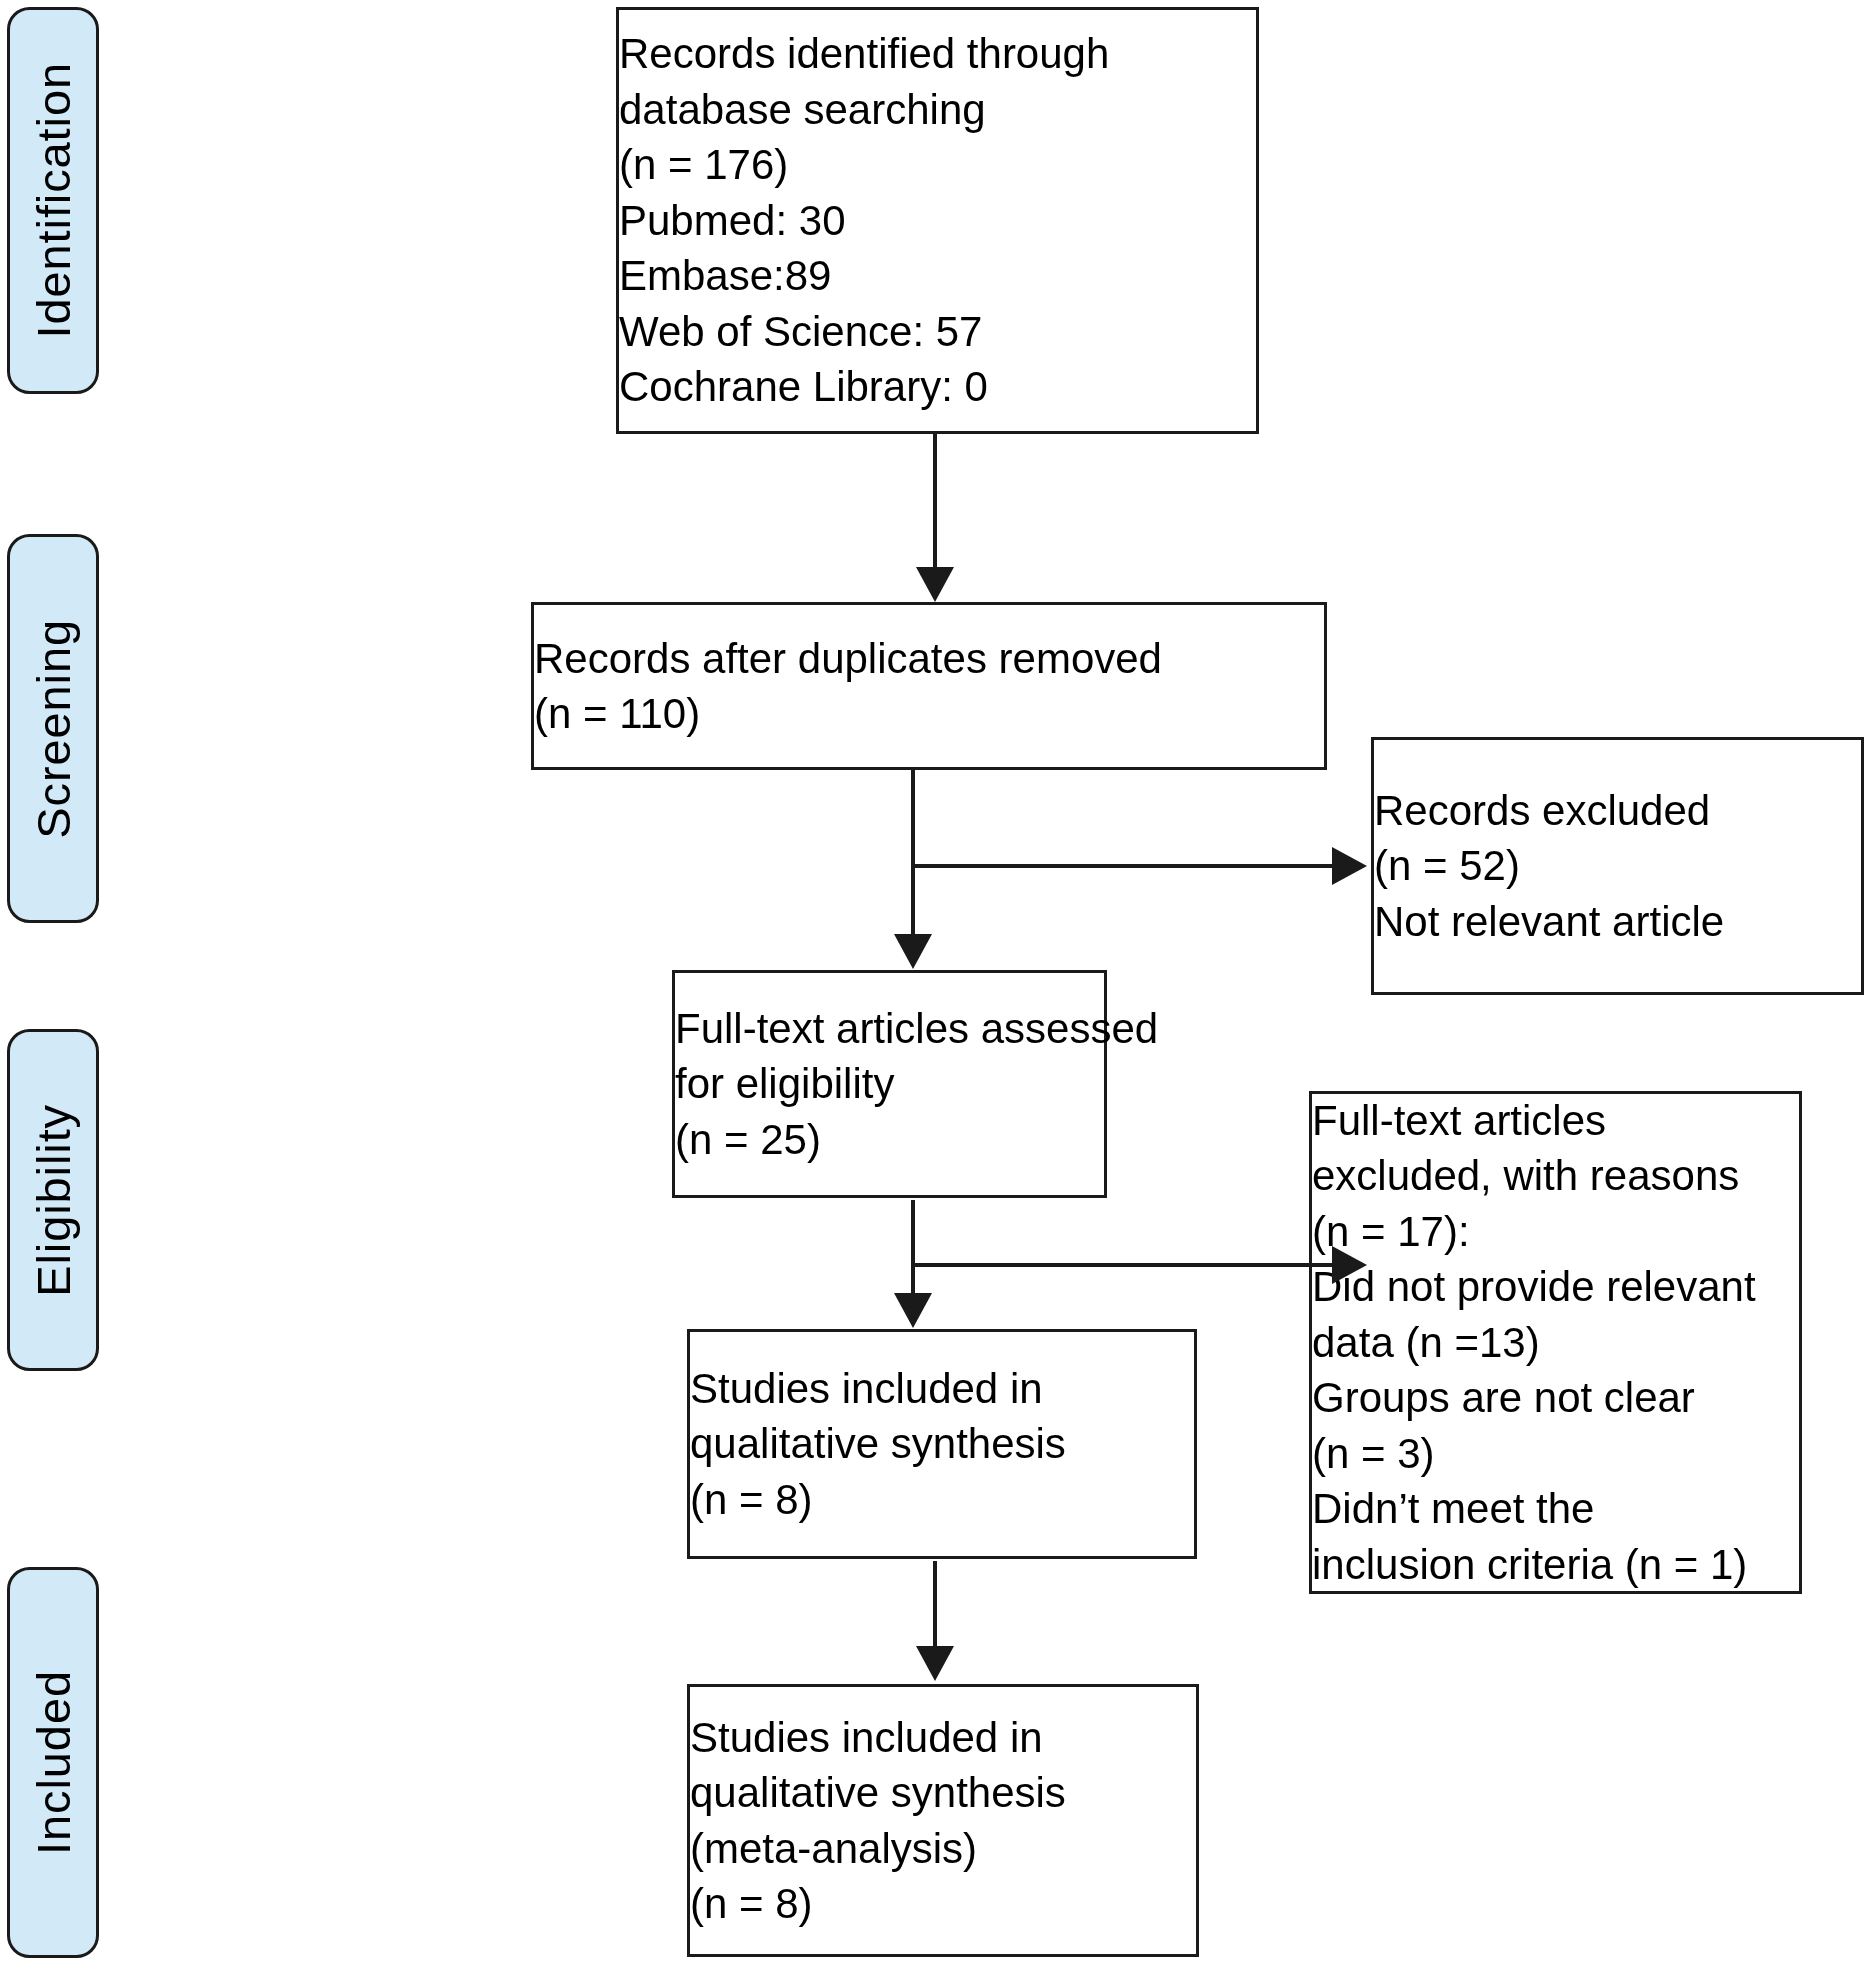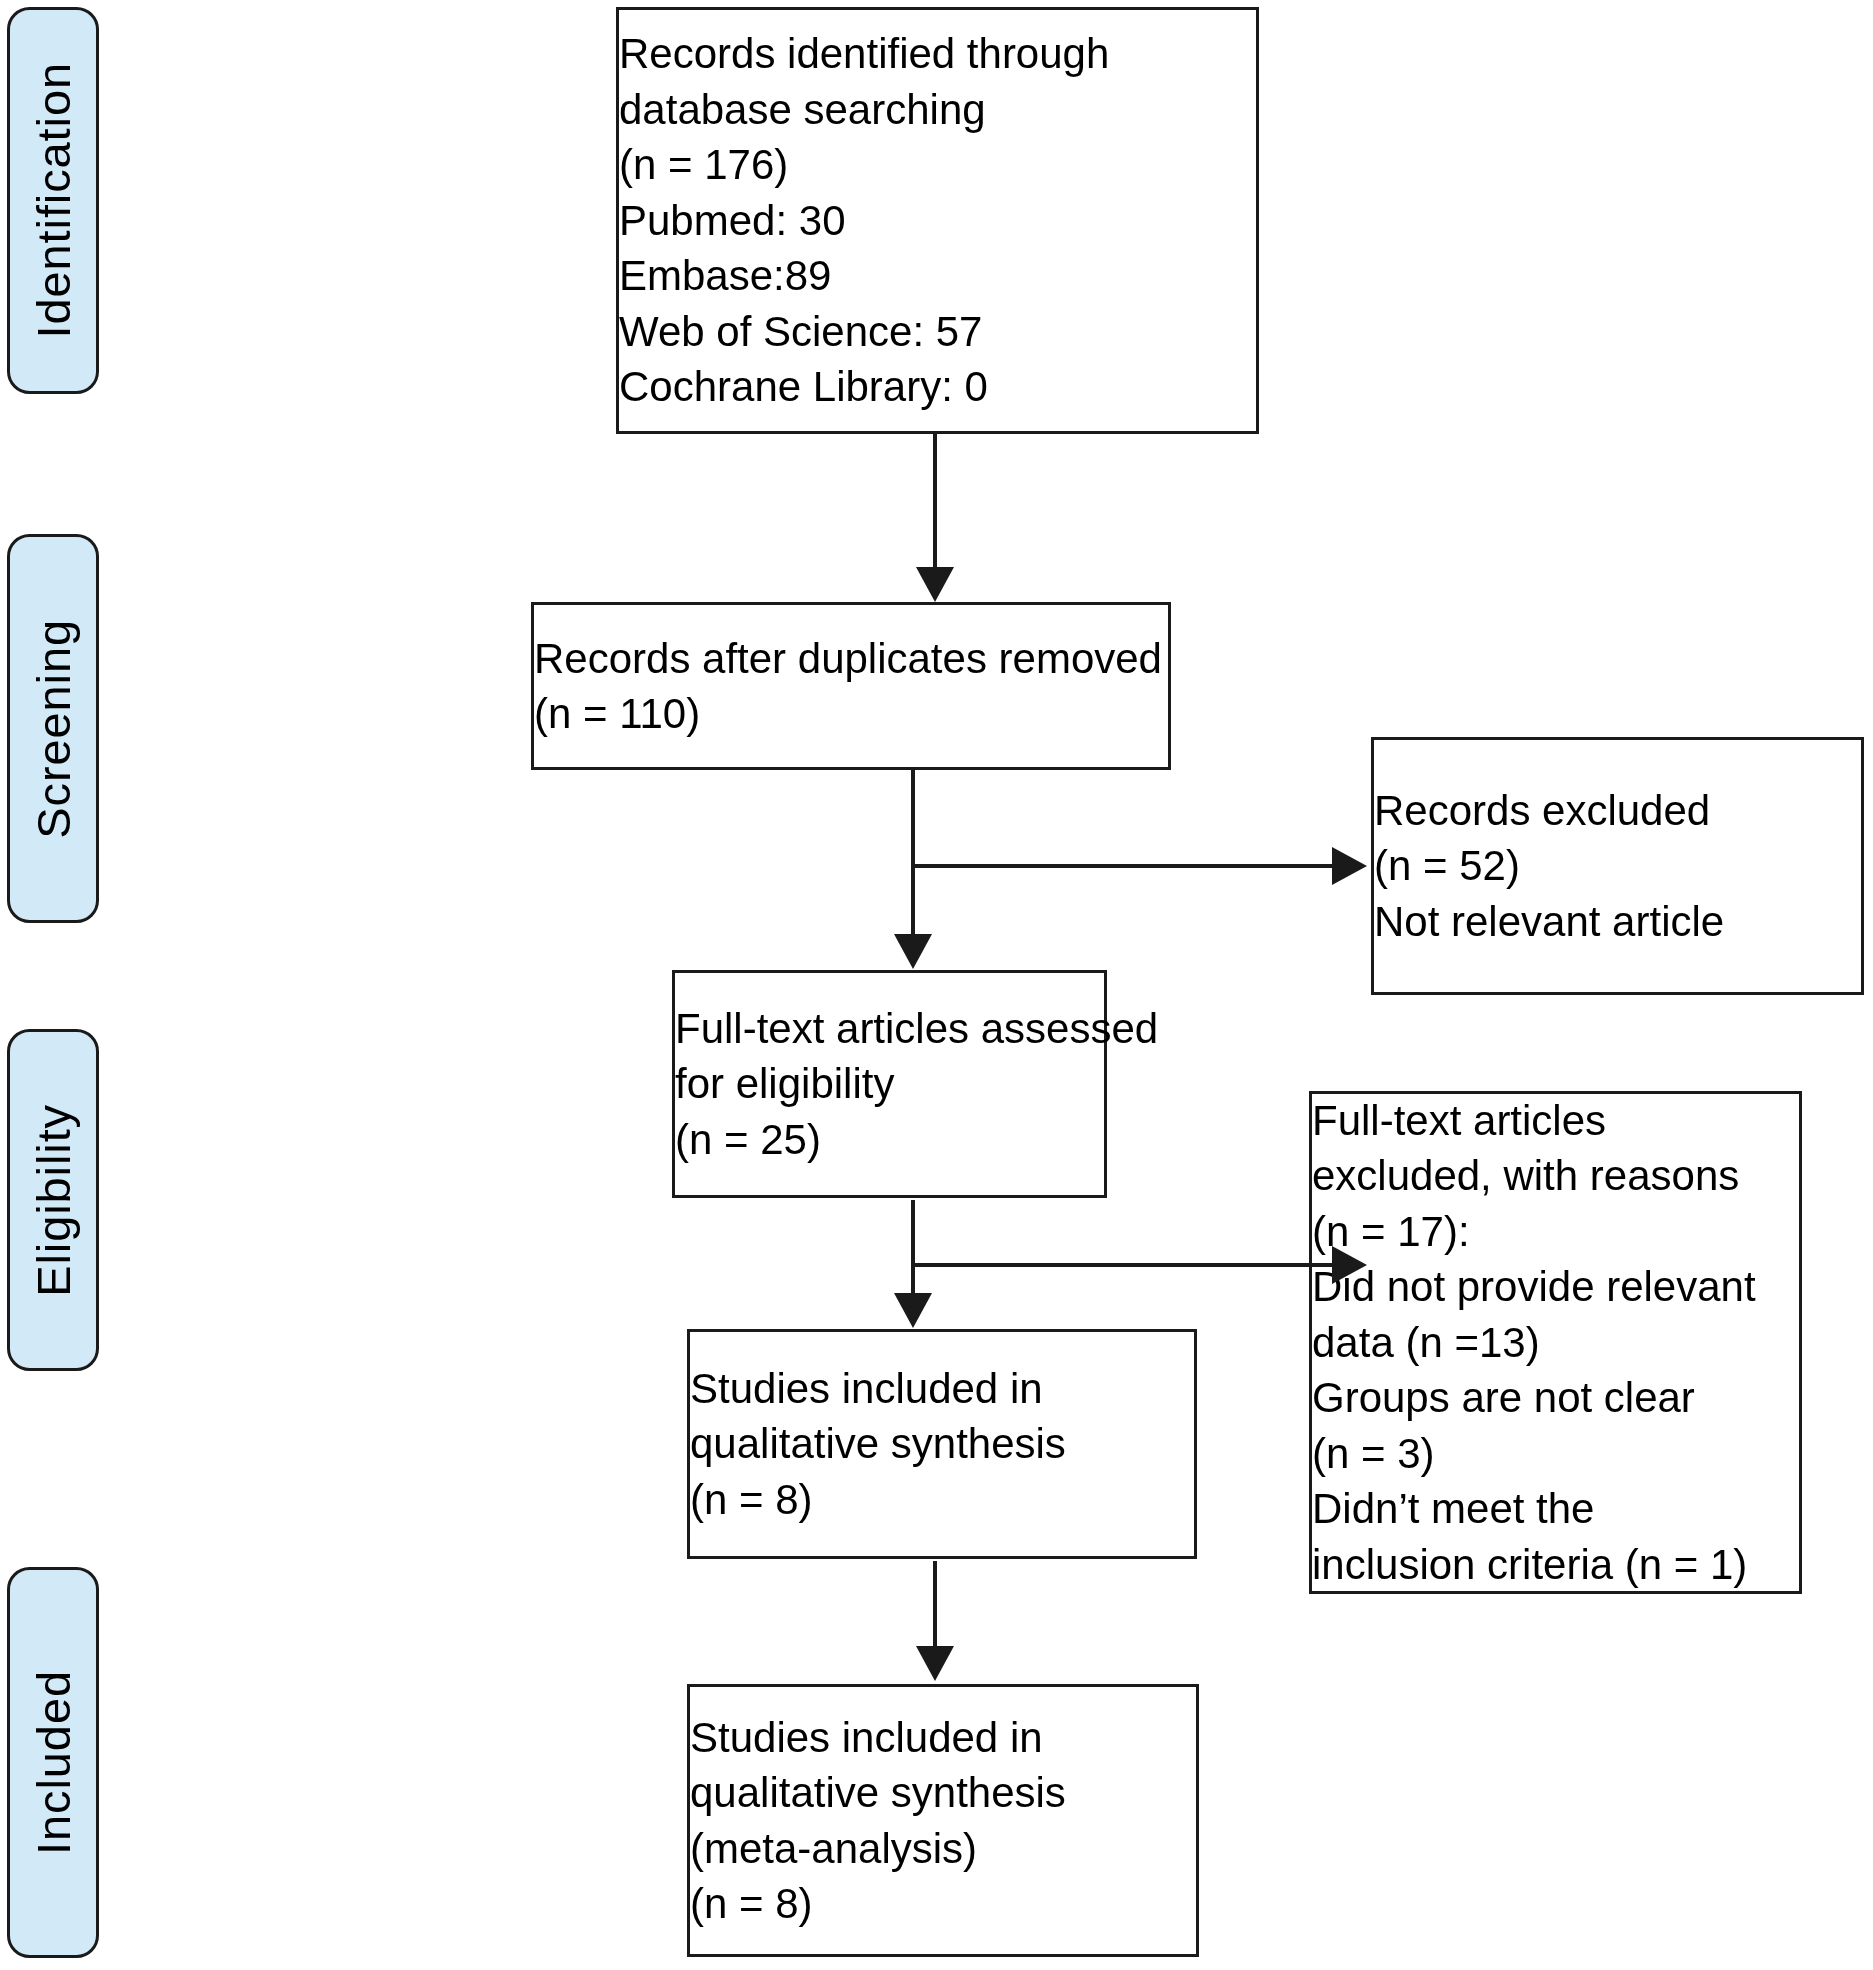--- a/index.html
+++ b/index.html
@@ -86,21 +86,21 @@
   <div class="fbox" style="left:616px; top:7px; width:643px; height:427px;">
       <div>Records identified through</div>
       <div>database searching</div>
       <div>(n = 176)</div>
       <div>Pubmed: 30</div>
       <div>Embase:89</div>
       <div>Web of Science: 57</div>
       <div>Cochrane Library: 0</div>
     </div>
 
-  <div class="fbox" style="left:531px; top:602px; width:640px; height:168px;">
+  <div class="fbox" style="left:531px; top:602px; width:796px; height:168px;">
       <div>Records after duplicates removed</div>
       <div>(n = 110)</div>
     </div>
 
   <div class="fbox" style="left:672px; top:970px; width:435px; height:228px;">
       <div>Full-text articles assessed</div>
       <div>for eligibility</div>
       <div>(n = 25)</div>
     </div>
 

